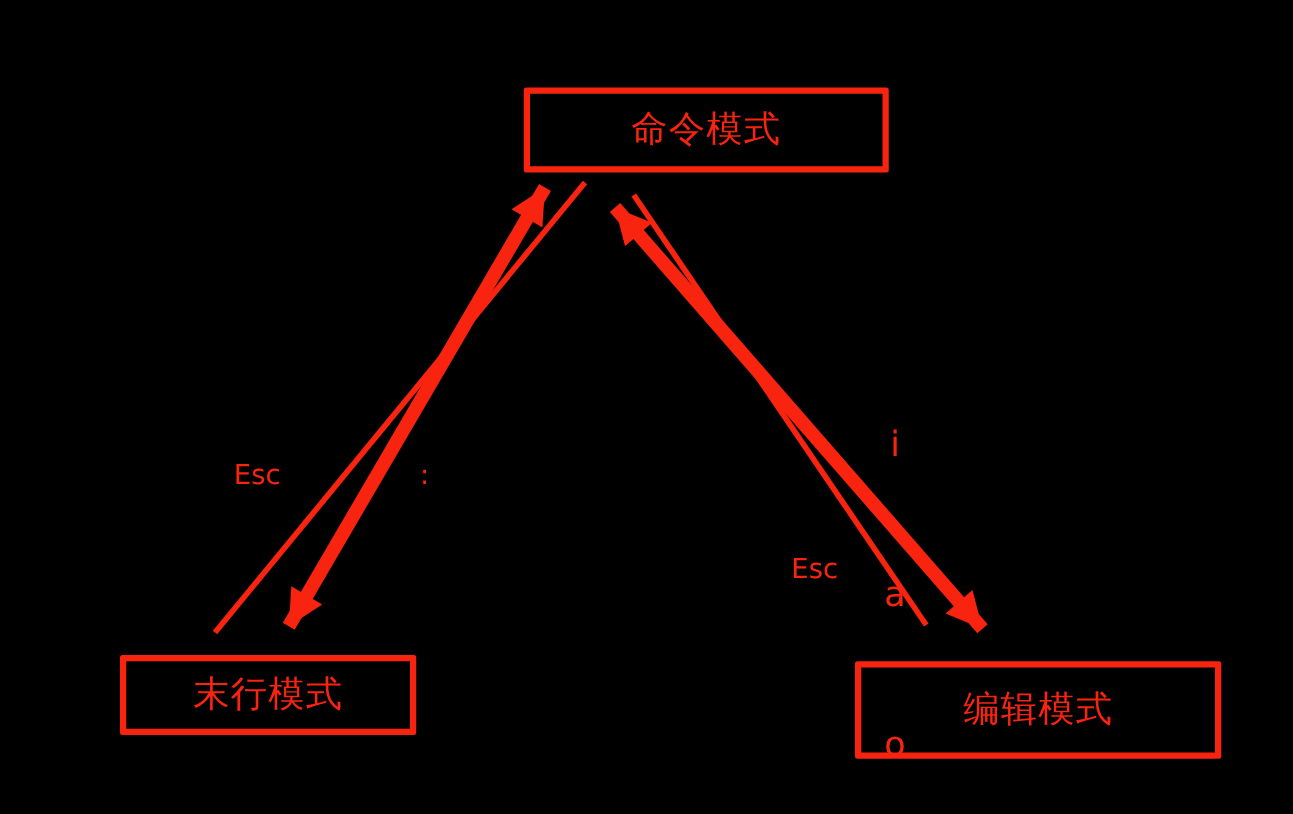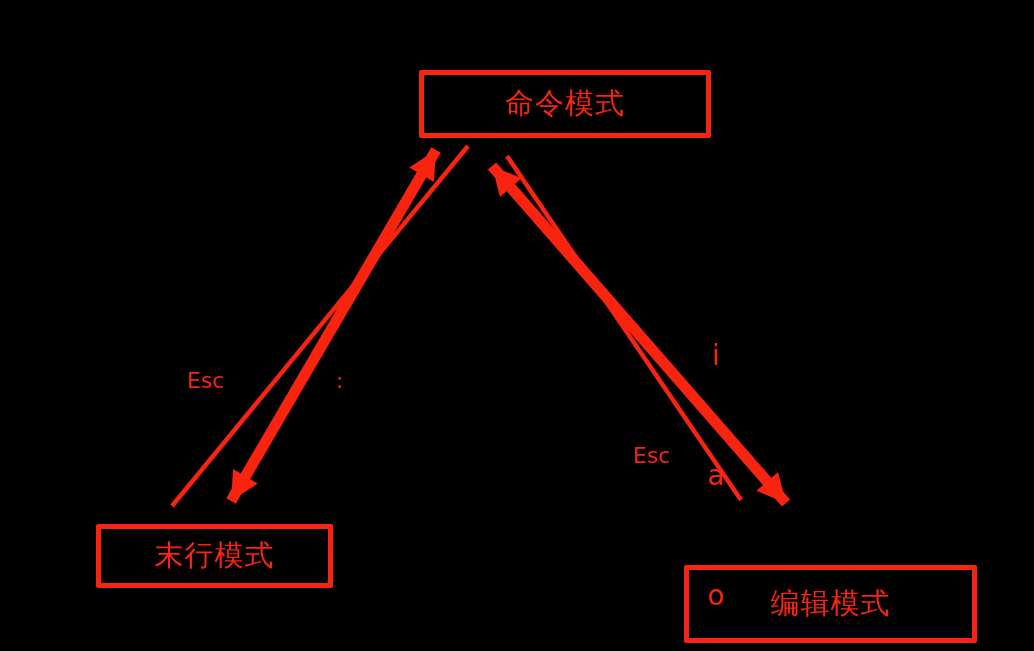--- a/index.html
+++ b/index.html
@@ -23,21 +23,21 @@
     border-radius: 2px;
     display: flex;
     align-items: center;
     justify-content: center;
     font-size: 29px;
     letter-spacing: 1px;
     color: var(--accent);
   }
   #box-command  { left: 375px; top: 70px;  width: 292px; height: 68px; margin-left: 44px; }
   #box-lastline { left: 96px;  top: 524px; width: 237px; height: 64px; }
-  #box-edit     { left: 684px; top: 529px; width: 293px; height: 78px; margin-top: 36px; }
+  #box-edit     { left: 684px; top: 529px; width: 293px; height: 78px; }
 
   .edge-label {
     position: absolute;
     font-size: 22px;
     line-height: 1;
     color: var(--accent);
     white-space: pre;
   }
   #label-esc-left  { left: 187px; top: 370px; }
   #label-colon     { left: 336px; top: 370px; }

